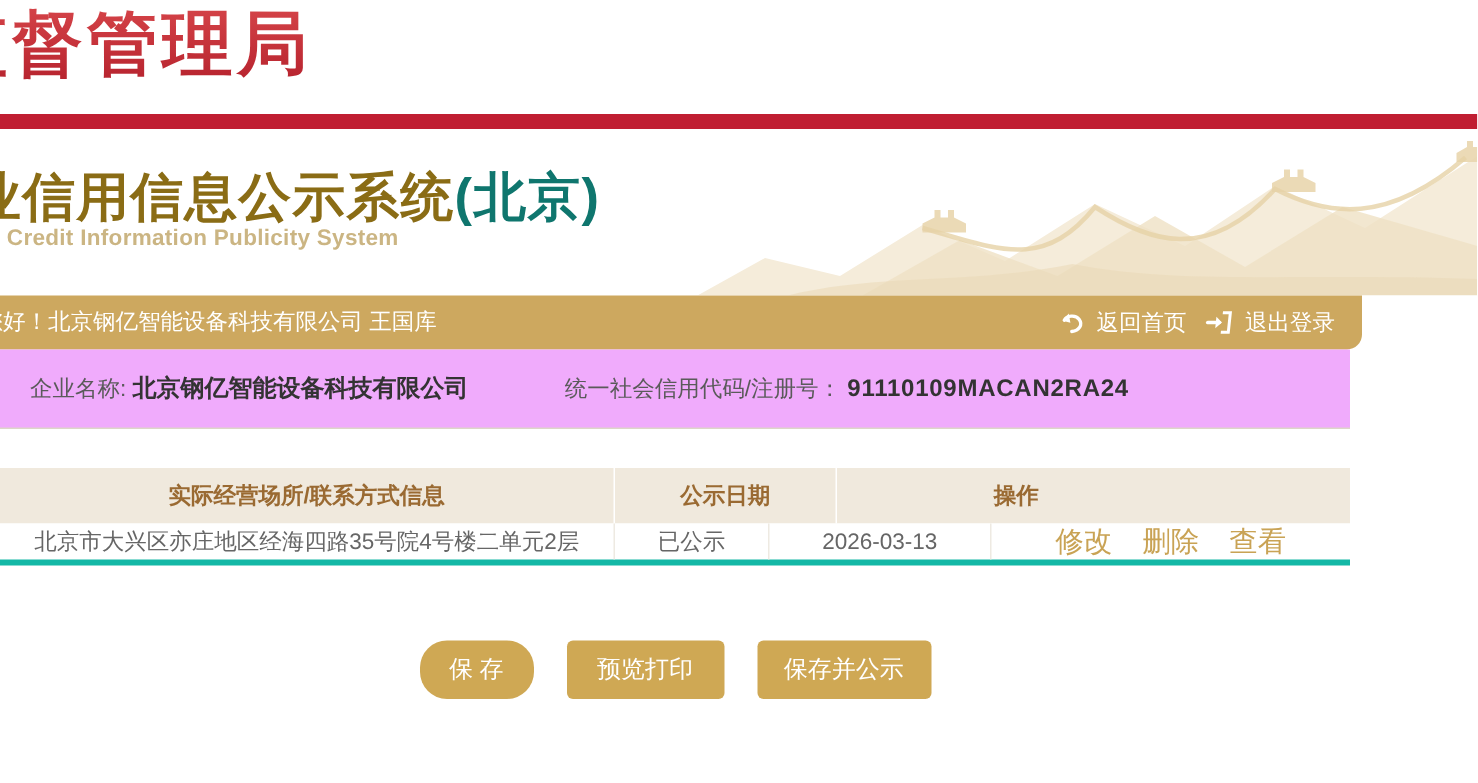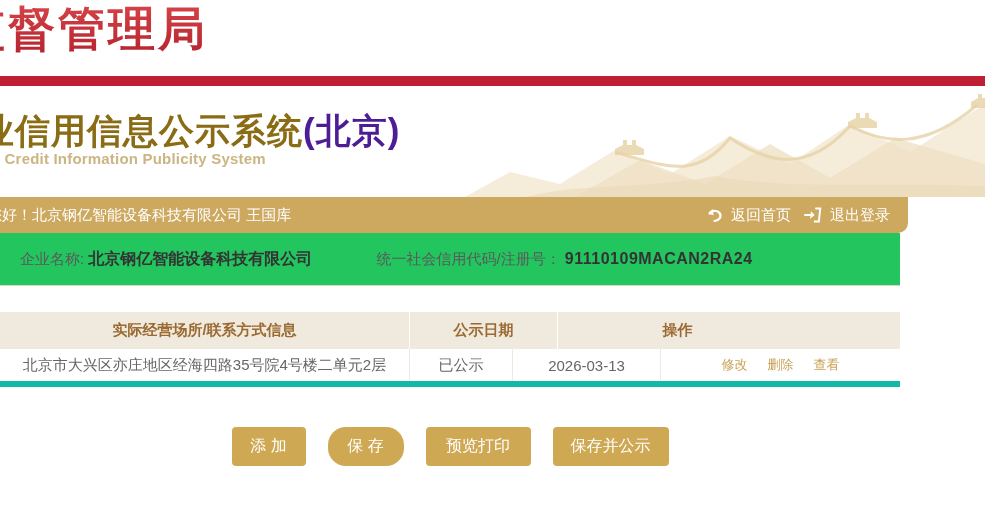--- a/index.html
+++ b/index.html
@@ -57,21 +57,21 @@
   }
   .sys-title {
     position: absolute;
     left: -57px; top: 22px;
     font-size: 35px;
     font-weight: bold;
     white-space: nowrap;
     letter-spacing: 1px;
   }
   .sys-title .main { color: #8a6c15; }
-  .sys-title .region { color: #4c1d95; }
+  .sys-title .region { color: #0f766e; }
   .sys-subtitle {
     position: absolute;
     left: -76px; top: 64px;
     font-size: 15px;
     font-weight: bold;
     color: #cbb583;
     white-space: nowrap;
     letter-spacing: 0.2px;
   }
 
@@ -111,21 +111,21 @@
     white-space: nowrap;
   }
   .ub-link svg { display: block; }
 
   
   .company-line {
     position: absolute;
     left: 0; top: 233px;
     width: 900px; height: 53px;
     border-bottom: 1px solid #ddd6c8;
-    background: #22c55e;
+    background: #f0abfc;
   }
   .company-inner {
     position: absolute;
     left: 20px; top: 16px;
     font-size: 15px;
     color: #5a5a5a;
     white-space: nowrap;
   }
   .company-inner b { color: #333; font-size: 16px; }
   .code-group { margin-left: 60px; }
@@ -137,36 +137,36 @@
     left: 0; top: 312px;
     width: 900px;
   }
   .t-head { display: flex; height: 37px; background: #f0e9dd; }
   .t-head .cell {
     display: flex; align-items: center; justify-content: center;
     font-size: 15px; font-weight: bold; color: #9a6a32;
     border-right: 1px solid #ffffff;
   }
   .t-head .cell:last-child { border-right: none; }
-  .t-row { display: flex; height: 38px; background: #fff; border-bottom: 6px solid #14b8a6; }
+  .t-row { display: flex; height: 28px; background: #fff; border-bottom: 4px solid #14b8a6; }
   .t-row .cell {
     display: flex; align-items: center; justify-content: center;
     font-size: 15px; color: #666;
     border-right: 1px solid #eeeae2;
   }
   .t-row .cell:last-child { border-right: none; }
   .col-addr  { width: 410px; }
   .col-state { width: 103px; }
   .col-date  { width: 148px; }
   .col-ops   { width: 239px; }
   .op-link {
     color: #c9a355;
     cursor: pointer;
     margin: 0 10px;
-    font-size: 13px;
+    font-size: 19px;
   }
 
   
   .btn-row {
     position: absolute;
     left: 0; top: 427px;
     width: 900px;
     display: flex;
     justify-content: center;
     gap: 22px;
@@ -262,19 +262,18 @@
       <div class="cell col-date">2026-03-13</div>
       <div class="cell col-ops">
         <span class="op-link">修改</span>
         <span class="op-link">删除</span>
         <span class="op-link">查看</span>
       </div>
     </div>
   </div>
 
   <div class="btn-row">
-    <button class="gold-btn">添 加</button>
     <button class="gold-btn w2">保 存</button>
     <button class="gold-btn w3">预览打印</button>
     <button class="gold-btn w4">保存并公示</button>
   </div>
 
 </div>
 
 </body></html>

